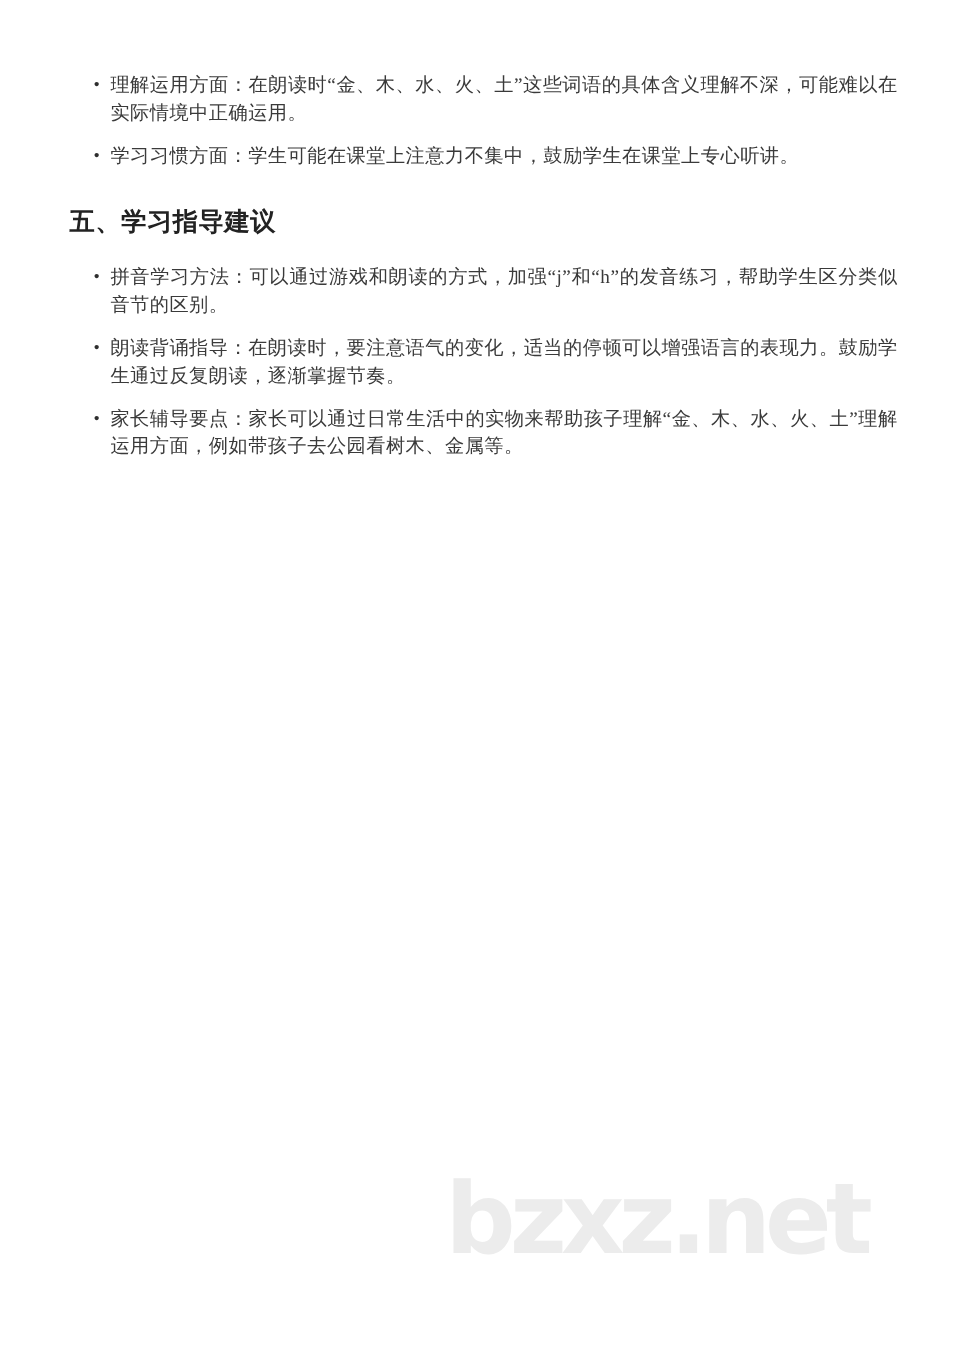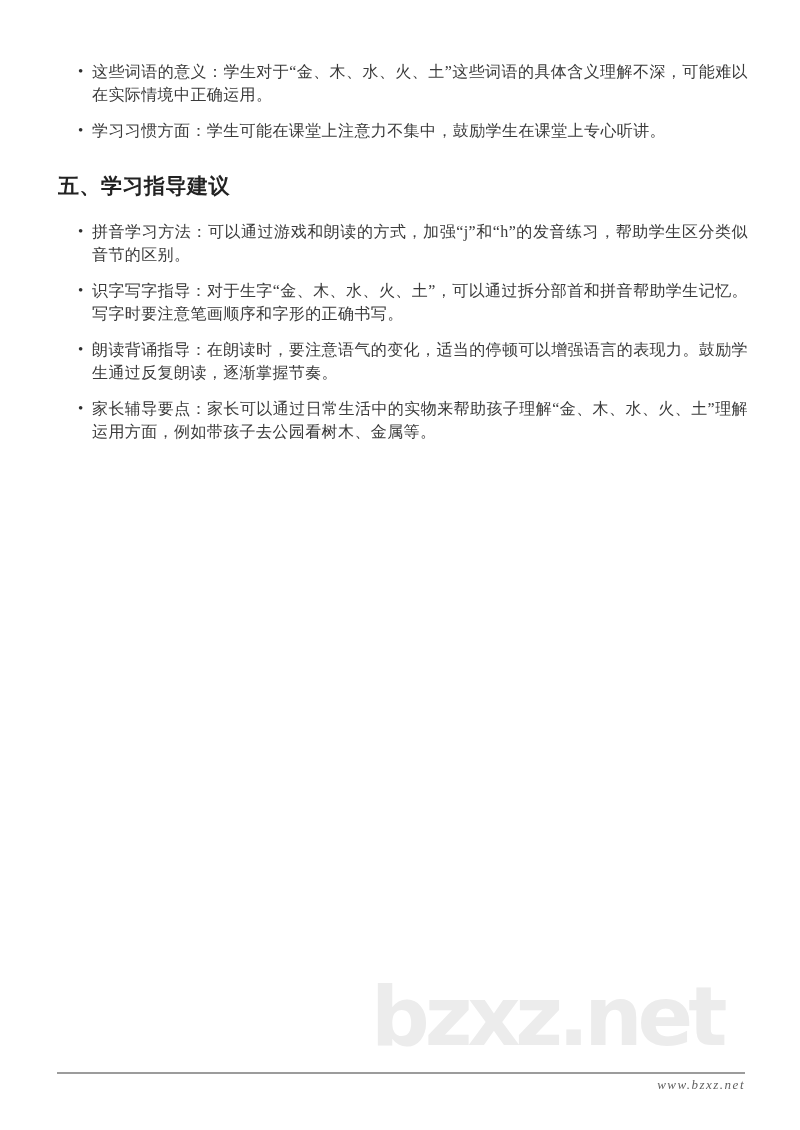--- a/index.html
+++ b/index.html
@@ -88,46 +88,39 @@
 </style>
 </head>
 <body>
 
 <div class="page">
 
   <div class="content">
 
     <ul class="bullet-list">
       <li>
-        <span>这些词语的意义：学生对于“金、木、水、火、土”这些词语的具体含义理解不深，可能难以在实际情境中正确运用。</span>
+        <span>理解运用方面：在朗读时“金、木、水、火、土”这些词语的具体含义理解不深，可能难以在实际情境中正确运用。</span>
       </li>
       <li>
         <span>学习习惯方面：学生可能在课堂上注意力不集中，鼓励学生在课堂上专心听讲。</span>
       </li>
     </ul>
 
     <h2 class="section-heading">五、学习指导建议</h2>
 
     <ul class="bullet-list">
       <li>
         <span>拼音学习方法：可以通过游戏和朗读的方式，加强“j”和“h”的发音练习，帮助学生区分类似音节的区别。</span>
       </li>
       <li>
-        <span>识字写字指导：对于生字“金、木、水、火、土”，可以通过拆分部首和拼音帮助学生记忆。写字时要注意笔画顺序和字形的正确书写。</span>
-      </li>
-      <li>
         <span>朗读背诵指导：在朗读时，要注意语气的变化，适当的停顿可以增强语言的表现力。鼓励学生通过反复朗读，逐渐掌握节奏。</span>
       </li>
       <li>
         <span>家长辅导要点：家长可以通过日常生活中的实物来帮助孩子理解“金、木、水、火、土”理解运用方面，例如带孩子去公园看树木、金属等。</span>
       </li>
     </ul>
 
   </div>
 
   <div class="watermark">bzxz.net</div>
 
-  <div class="footer">
-    <div class="footer-rule"></div>
-    <div class="footer-url">www.bzxz.net</div>
-  </div>
 
 </div>
 
 </body></html>

